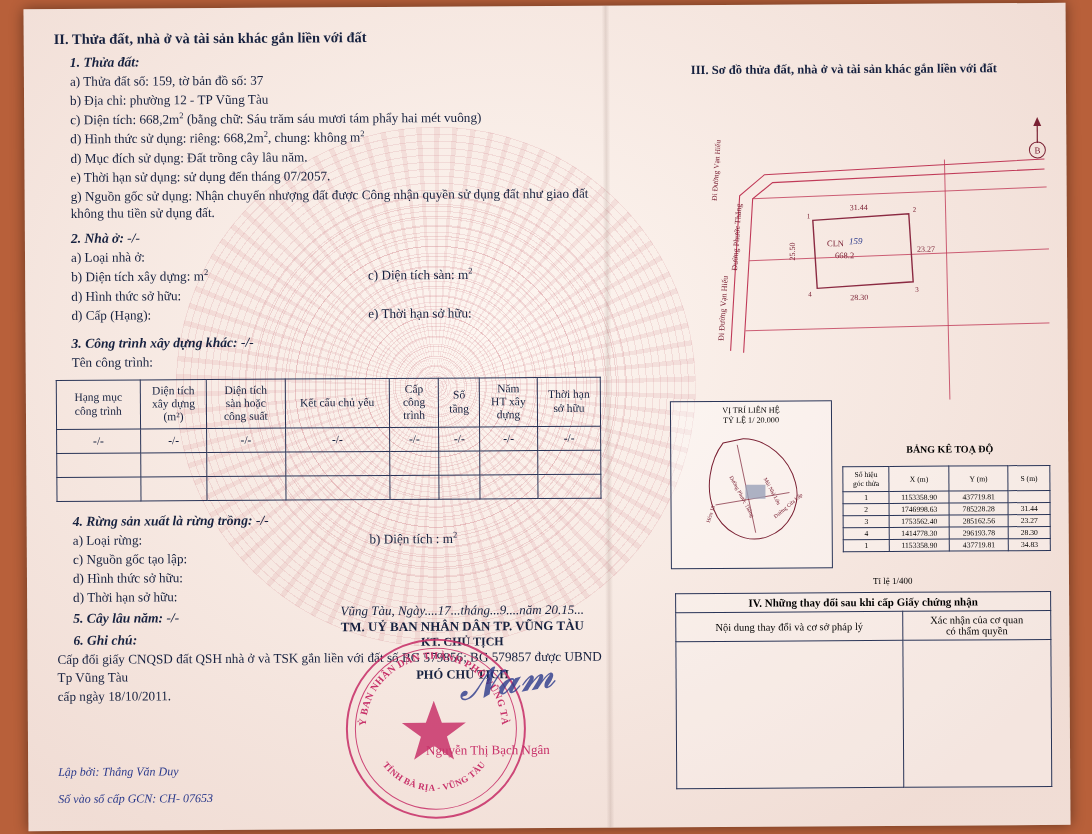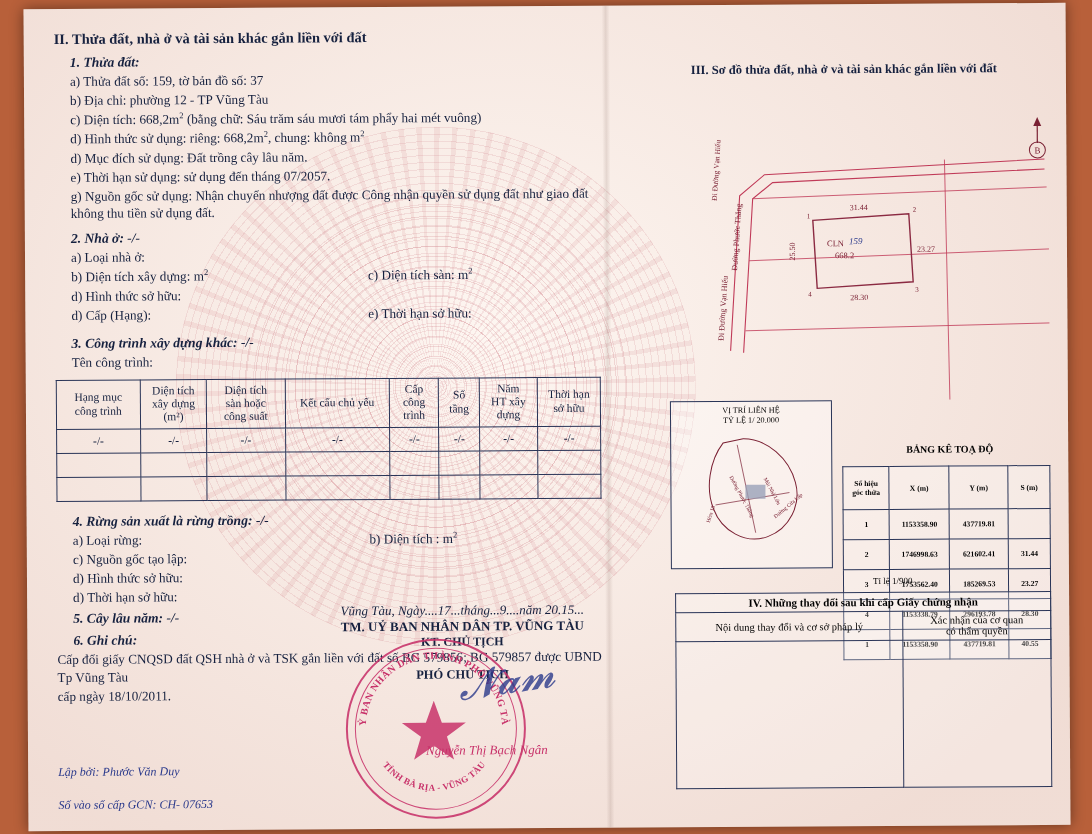--- a/index.html
+++ b/index.html
@@ -77,50 +77,50 @@
   #seal:after{
     content:"";position:absolute;left:7px;top:7px;right:7px;bottom:7px;border-radius:50%;
     border:1.2px solid #c8326a;
   }
   #sealtext{
     position:absolute;left:318px;top:632px;width:176px;height:176px;
     font-size:8.2px;color:#c8326a;font-weight:bold;letter-spacing:.4px;
   }
   #sig-name{
     position:absolute;left:398px;top:736px;font-family:"Liberation Serif",serif;
-    font-style:italic;color:#c8326a;font-size:13px;
+    color:#c8326a;font-size:13px;
   }
   #sig-scribble{
     position:absolute;left:430px;top:650px;color:#2b3a8c;font-size:40px;
     font-style:italic;transform:rotate(-8deg);opacity:.8;
   }
   #bottomleft{
     position:absolute;left:30px;top:756px;font-size:12px;color:#2b3a8c;font-style:italic;
   }
-  #bottomleft .l2{margin-top:18px;}
+  #bottomleft .l2{margin-top:12px;}
   #bottomleft .hand{color:#2b3a8c;}
   
   #right{position:absolute;left:620px;top:58px;width:400px;color:#16213f;}
   #rtitle{font-weight:bold;font-size:12.6px;text-align:center;}
   #mapbox{
     position:absolute;left:620px;top:96px;width:406px;height:310px;
   }
   #mapsvg{position:absolute;left:0;top:0;}
   #compass{position:absolute;left:378px;top:18px;width:30px;height:46px;}
   #locbox{
     position:absolute;left:644px;top:396px;width:160px;height:166px;
     border:1px solid #2a3558;background:rgba(255,255,255,.35);
   }
   #locbox .cap{font-size:8.2px;text-align:center;margin-top:4px;line-height:1.25;}
   #coordtitle{position:absolute;left:880px;top:440px;font-size:10px;font-weight:bold;}
   table.coord{
     position:absolute;left:816px;top:462px;border-collapse:collapse;font-size:7.6px;text-align:center;
     width:208px;background:rgba(255,255,255,.3);
   }
-  table.coord th,table.coord td{border:1px solid #2a3558;padding:10px 2px;font-weight:bold;}
+  table.coord th,table.coord td{border:1px solid #2a3558;padding:1px 2px;font-weight:normal;}
   table.coord th{font-size:7.6px;height:22px;}
   #scale{position:absolute;left:846px;top:572px;font-size:9px;}
   table.changes{
     position:absolute;left:648px;top:588px;border-collapse:collapse;width:376px;
     font-size:10.5px;text-align:center;background:rgba(255,255,255,.25);
   }
   table.changes th,table.changes td{border:1px solid #2a3558;padding:3px 4px;font-weight:normal;}
   table.changes .hdr{font-weight:bold;font-size:11px;}
   table.changes .blank{height:140px;}
 </style>
@@ -243,21 +243,21 @@
       <text font-size="9" fill="#c8326a" font-family="Liberation Serif, serif" font-weight="bold">
         <textPath href="#arcBot" startOffset="50%" text-anchor="middle">TỈNH BÀ RỊA - VŨNG TÀU</textPath>
       </text>
       <polygon points="88,62 96,84 120,84 101,98 108,121 88,107 68,121 75,98 56,84 80,84" fill="#c8326a" opacity="0.85"></polygon>
     </svg>
   </div>
   <div id="sig-scribble">𝓝𝓪𝓶</div>
   <div id="sig-name">Nguyễn Thị Bạch Ngân</div>
 
   <div id="bottomleft">
-    <div class="hand">Lập bởi: Phước Văn Duy</div>
+    <div class="hand">Lập bởi: Thắng Văn Duy</div>
     <div class="hand l2">Số vào sổ cấp GCN: CH- 07653</div>
   </div>
 
   <div id="right">
     <div id="rtitle">III. Sơ đồ thửa đất, nhà ở và tài sản khác gắn liền với đất</div>
   </div>
 
   <div id="mapbox">
     <svg id="mapsvg" width="406" height="310" viewBox="0 0 406 310">
 
@@ -325,45 +325,45 @@
     <tbody>
         <tr>
           <td>1</td>
           <td>1153358.90</td>
           <td>437719.81</td>
           <td></td>
         </tr>
         <tr>
           <td>2</td>
           <td>1746998.63</td>
-          <td>621602.41</td>
+          <td>785228.28</td>
           <td>31.44</td>
         </tr>
         <tr>
           <td>3</td>
           <td>1753562.40</td>
-          <td>185269.53</td>
+          <td>285162.56</td>
           <td>23.27</td>
         </tr>
         <tr>
           <td>4</td>
-          <td>1153338.79</td>
+          <td>1414778.30</td>
           <td>296193.78</td>
           <td>28.30</td>
         </tr>
         <tr>
           <td>1</td>
           <td>1153358.90</td>
           <td>437719.81</td>
-          <td>40.55</td>
+          <td>34.83</td>
         </tr>
       </tbody>
   </table>
 
-  <div id="scale">Tỉ lệ 1/900</div>
+  <div id="scale">Tỉ lệ 1/400</div>
 
   <table class="changes">
     <tbody>
         <tr>
       <td class="hdr" colspan="2">IV. Những thay đổi sau khi cấp Giấy chứng nhận</td>
     </tr>
     <tr>
       <td style="width:230px">Nội dung thay đổi và cơ sở pháp lý</td>
       <td style="width:146px">Xác nhận của cơ quan<br>có thẩm quyền</td>
     </tr>

